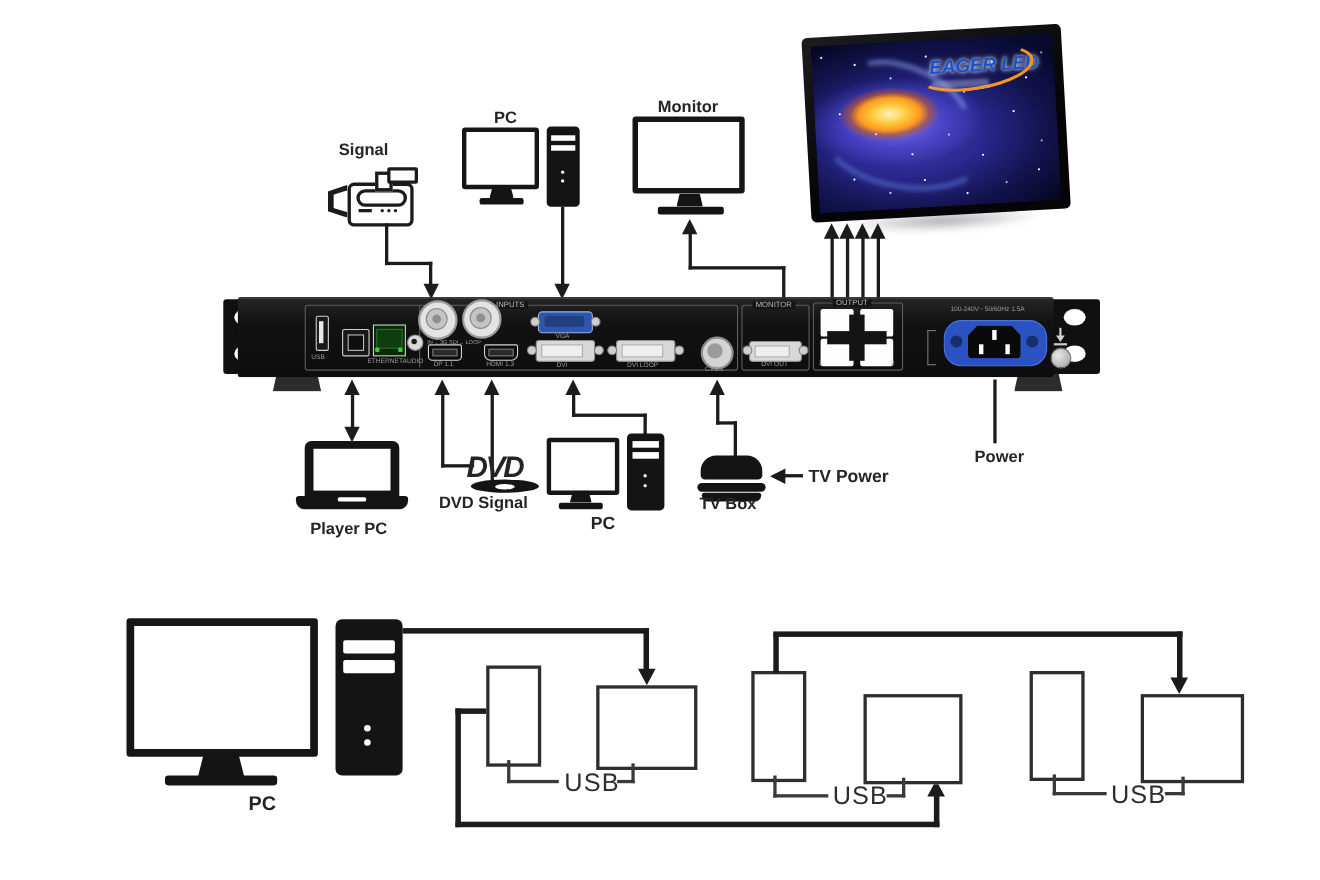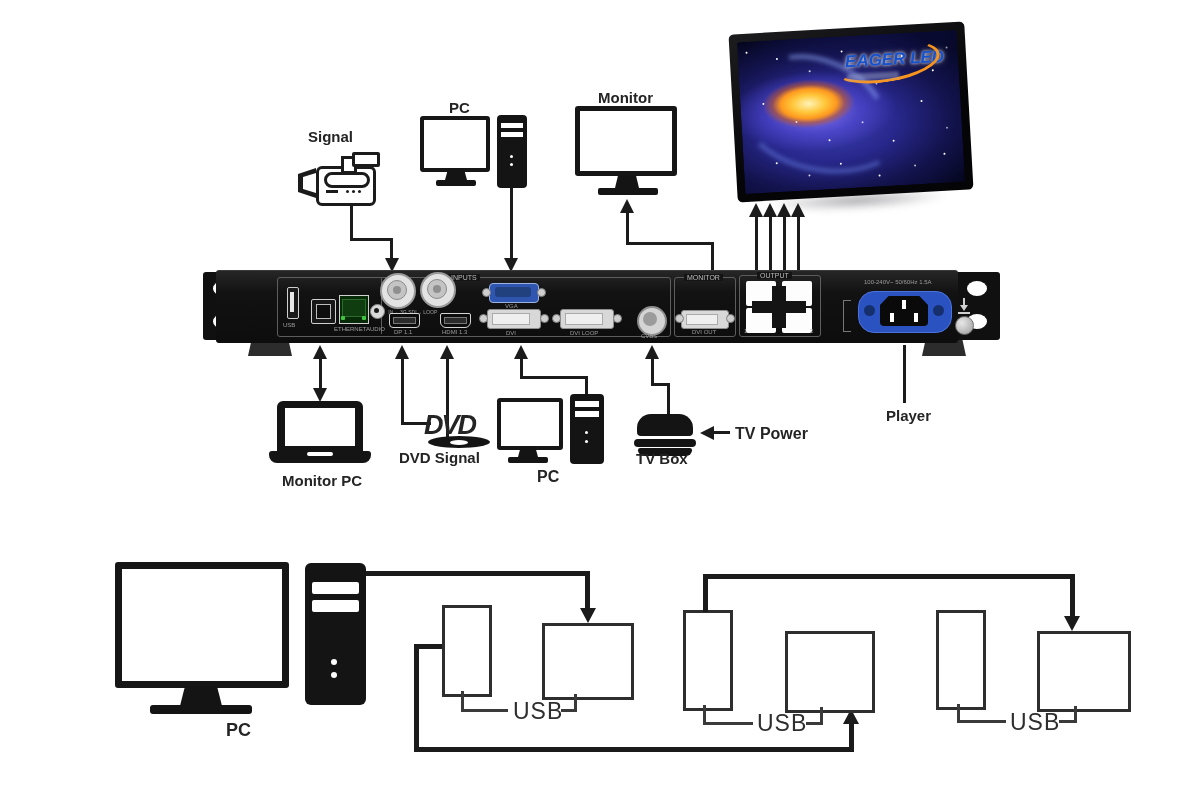--- a/index.html
+++ b/index.html
@@ -214,21 +214,21 @@
   <div class="arr up" style="left:313px;top:345px;"></div>
   <div class="ln" style="left:319px;top:355px;width:3px;height:36px;"></div>
   <div class="arr down" style="left:313px;top:388px;"></div>
 
   <div>
     <div class="abs" style="left:277px;top:401px;width:86px;height:50px;background:#141414;border-radius:6px 6px 0 0;"></div>
     <div class="abs" style="left:285px;top:408px;width:70px;height:38px;background:#fff;"></div>
     <div class="abs" style="left:269px;top:451px;width:102px;height:12px;background:#141414;border-radius:3px 3px 8px 8px;"></div>
     <div class="abs" style="left:307px;top:452px;width:26px;height:4px;background:#fff;border-radius:2px;"></div>
   </div>
-  <div class="lbl" style="left:282px;top:472px;font-size:15px;">Monitor PC</div>
+  <div class="lbl" style="left:282px;top:472px;font-size:15px;">Player PC</div>
 
   <div class="arr up" style="left:395px;top:345px;"></div>
   <div class="ln" style="left:401px;top:355px;width:3px;height:70px;"></div>
   <div class="ln" style="left:401px;top:422px;width:30px;height:3px;"></div>
   <div class="arr up" style="left:440px;top:345px;"></div>
   <div class="ln" style="left:446px;top:355px;width:3px;height:82px;"></div>
 
   <div class="lbl" style="left:424px;top:410px;font-size:27px;font-style:italic;letter-spacing:-2px;">DVD</div>
   <div class="abs" style="left:428px;top:436px;width:62px;height:12px;background:#141414;border-radius:50%;"></div>
   <div class="abs" style="left:450px;top:440px;width:18px;height:5px;background:#fff;border-radius:50%;"></div>
@@ -260,21 +260,21 @@
     <div class="abs" style="left:634px;top:439px;width:62px;height:8px;background:#141414;border-radius:4px;"></div>
     <div class="abs" style="left:638px;top:448px;width:54px;height:8px;background:#141414;border-radius:3px 3px 8px 8px;"></div>
   </div>
   <div class="lbl" style="left:636px;top:448px;font-size:15px;top:450px;">TV Box</div>
 
   <div class="arr left" style="left:700px;top:426px;"></div>
   <div class="ln" style="left:712px;top:431px;width:18px;height:3px;"></div>
   <div class="lbl" style="left:735px;top:425px;font-size:16px;">TV Power</div>
 
   <div class="ln" style="left:903px;top:345px;width:3px;height:58px;"></div>
-  <div class="lbl" style="left:886px;top:407px;font-size:15px;">Player</div>
+  <div class="lbl" style="left:886px;top:407px;font-size:15px;">Power</div>
 
   <div>
     <div class="monitor-frame" style="left:115px;top:562px;width:160px;height:112px;border-width:7px;"></div>
     <div class="abs" style="left:180px;top:686px;width:42px;height:20px;background:#141414;clip-path:polygon(12% 0,88% 0,100% 100%,0 100%);"></div>
     <div class="abs" style="left:150px;top:705px;width:102px;height:9px;background:#141414;border-radius:3px;"></div>
     <div class="blackbox" style="left:305px;top:563px;width:61px;height:142px;border-radius:6px;"></div>
     <div class="abs" style="left:312px;top:582px;width:47px;height:12px;background:#fff;border-radius:2px;"></div>
     <div class="abs" style="left:312px;top:600px;width:47px;height:12px;background:#fff;border-radius:2px;"></div>
     <div class="abs" style="left:331px;top:659px;width:6px;height:6px;background:#fff;border-radius:50%;box-shadow:0 13px #fff;"></div>
   </div>

